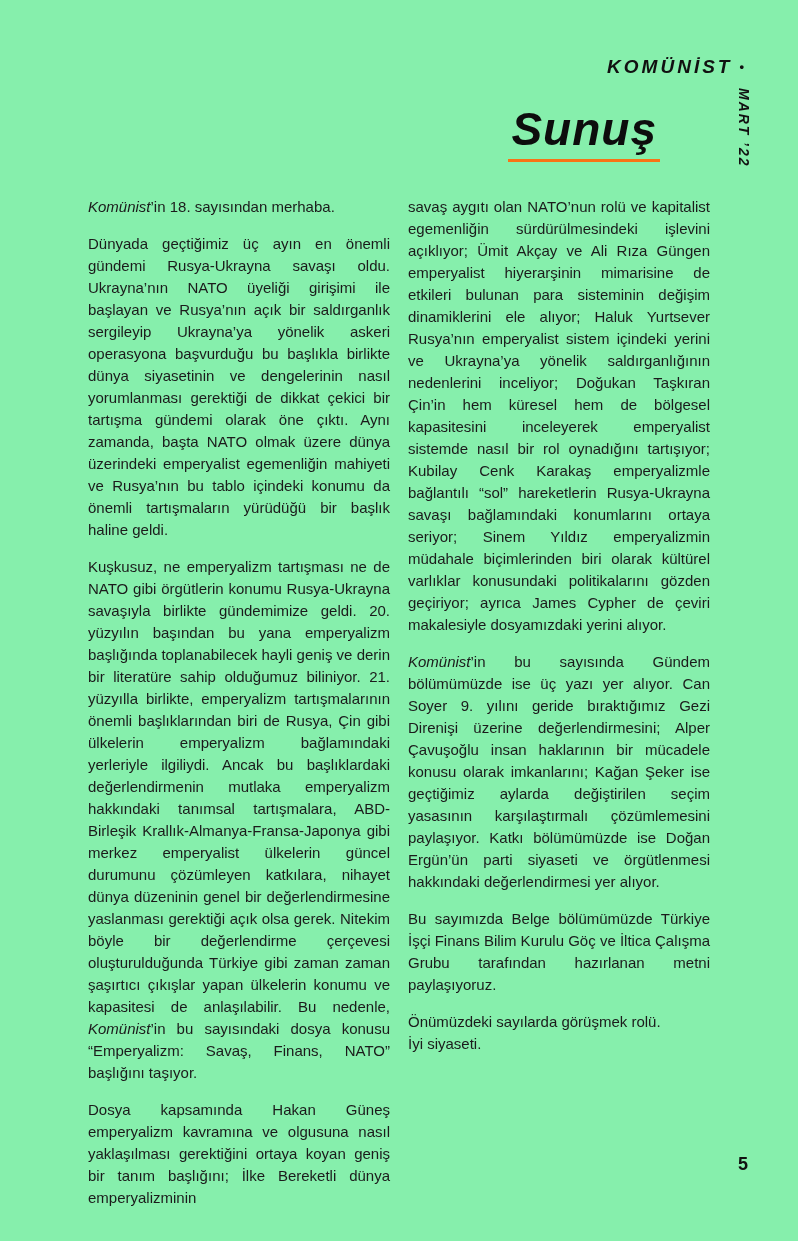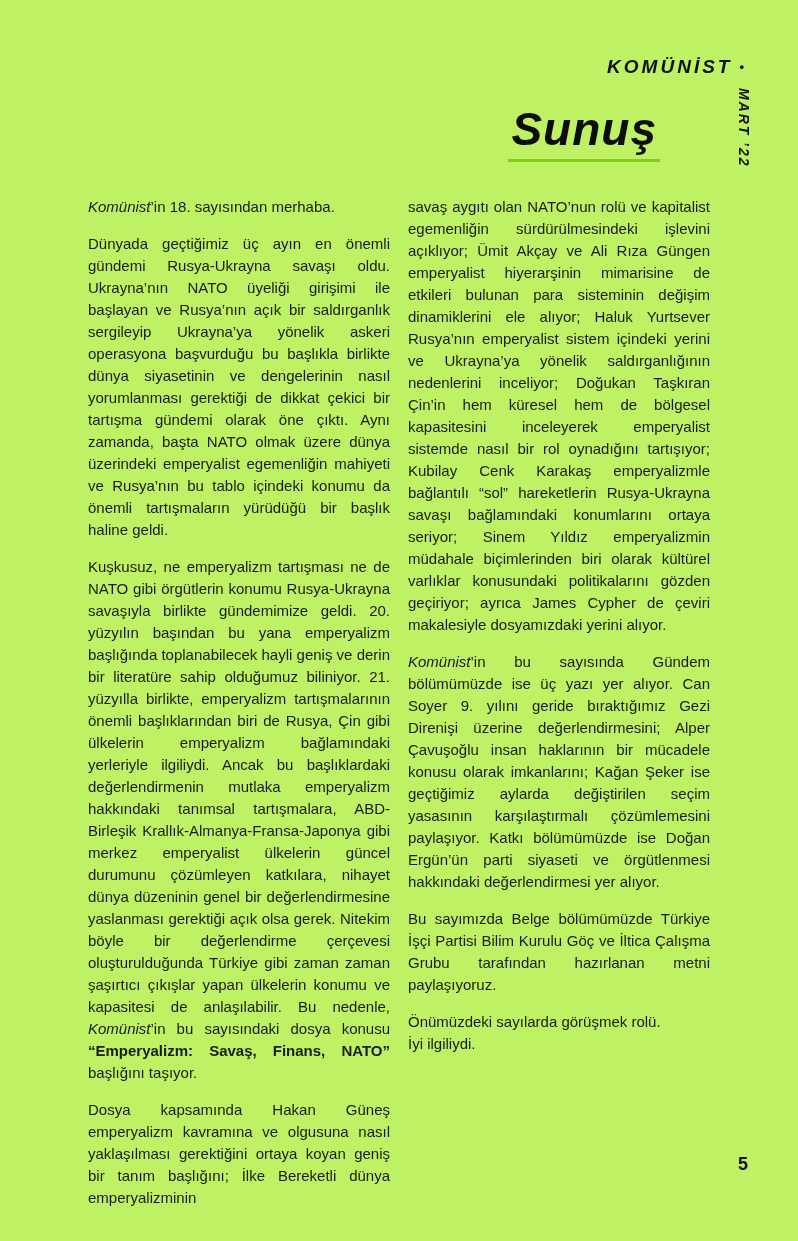--- a/index.html
+++ b/index.html
@@ -1,21 +1,21 @@
 <!DOCTYPE html>
 <html lang="tr"><head>
 <meta charset="utf-8">
 <style>
   * { margin:0; padding:0; box-sizing:border-box; }
   html, body { background:#ffffff; }
   .page {
     position:relative;
     width:798px; height:1241px;
     margin:0 auto;
-    background:#bef264;
+    background:#86efac;
     color:#1b1b1b;
     font-family:"Liberation Sans", sans-serif;
     overflow:hidden;
   }
   .masthead {
     position:absolute; top:56px; right:54px;
     font-size:19px; font-weight:bold; font-style:italic;
     letter-spacing:3px; color:#111;
     white-space:nowrap;
   }
@@ -29,38 +29,38 @@
     font-size:14px; font-weight:bold; font-style:italic;
     letter-spacing:2px; color:#111;
   }
   .title {
     position:absolute; top:102px; right:138px;
     font-size:46px; font-weight:bold; font-style:italic;
     letter-spacing:1px; color:#0d0d0d;
   }
   .title-inner {
     display:inline-block;
-    border-bottom:3px solid #84cc16;
+    border-bottom:3px solid #f97316;
     padding:0 3px 3px 3px;
   }
   .columns {
     position:absolute; top:196px; left:88px;
     width:622px;
     display:flex; gap:18px;
   }
   .col {
     width:302px;
     font-size:15px; line-height:22px;
     text-align:justify;
     hyphens:auto; -webkit-hyphens:auto;
     color:#1b1b1b;
   }
   .col p { margin:0 0 15px 0; }
   .it { font-style:italic; }
-  .bd { font-weight:bold; }
+  .bd { font-weight:normal; }
   .pagenum {
     position:absolute; right:50px; bottom:66px;
     font-size:18px; font-weight:bold; color:#111;
   }
 </style>
 </head>
 <body>
 
 <div class="page">
 
@@ -77,20 +77,20 @@
   <div class="columns">
     <div class="col" lang="tr">
         <p><span class="it">Komünist</span><span>’in 18. sayısından merhaba.</span></p>
         <p><span>Dünyada geçtiğimiz üç ayın en önemli gündemi Rusya-Ukrayna savaşı oldu. Ukrayna’nın NATO üyeliği girişimi ile başlayan ve Rusya’nın açık bir saldırganlık sergileyip Ukrayna’ya yönelik askeri operasyona başvurduğu bu başlıkla birlikte dünya siyasetinin ve dengelerinin nasıl yorumlanması gerektiği de dikkat çekici bir tartışma gündemi olarak öne çıktı. Aynı zamanda, başta NATO olmak üzere dünya üzerindeki emperyalist egemenliğin mahiyeti ve Rusya’nın bu tablo içindeki konumu da önemli tartışmaların yürüdüğü bir başlık haline geldi.</span></p>
         <p><span>Kuşkusuz, ne emperyalizm tartışması ne de NATO gibi örgütlerin konumu Rusya-Ukrayna savaşıyla birlikte gündemimize geldi. 20. yüzyılın başından bu yana emperyalizm başlığında toplanabilecek hayli geniş ve derin bir literatüre sahip olduğumuz biliniyor. 21. yüzyılla birlikte, emperyalizm tartışmalarının önemli başlıklarından biri de Rusya, Çin gibi ülkelerin emperyalizm bağlamındaki yerleriyle ilgiliydi. Ancak bu başlıklardaki değerlendirmenin mutlaka emperyalizm hakkındaki tanımsal tartışmalara, ABD-Birleşik Krallık-Almanya-Fransa-Japonya gibi merkez emperyalist ülkelerin güncel durumunu çözümleyen katkılara, nihayet dünya düzeninin genel bir değerlendirmesine yaslanması gerektiği açık olsa gerek. Nitekim böyle bir değerlendirme çerçevesi oluşturulduğunda Türkiye gibi zaman zaman şaşırtıcı çıkışlar yapan ülkelerin konumu ve kapasitesi de anlaşılabilir. Bu nedenle, </span><span class="it">Komünist</span><span>’in bu sayısındaki dosya konusu </span><span class="bd">“Emperyalizm: Savaş, Finans, NATO”</span><span> başlığını taşıyor.</span></p>
         <p><span>Dosya kapsamında Hakan Güneş emperyalizm kavramına ve olgusuna nasıl yaklaşılması gerektiğini ortaya koyan geniş bir tanım başlığını; İlke Bereketli dünya emperyalizminin</span></p>
       </div>
     <div class="col" lang="tr">
         <p><span>savaş aygıtı olan NATO’nun rolü ve kapitalist egemenliğin sürdürülmesindeki işlevini açıklıyor; Ümit Akçay ve Ali Rıza Güngen emperyalist hiyerarşinin mimarisine de etkileri bulunan para sisteminin değişim dinamiklerini ele alıyor; Haluk Yurtsever Rusya’nın emperyalist sistem içindeki yerini ve Ukrayna’ya yönelik saldırganlığının nedenlerini inceliyor; Doğukan Taşkıran Çin’in hem küresel hem de bölgesel kapasitesini inceleyerek emperyalist sistemde nasıl bir rol oynadığını tartışıyor; Kubilay Cenk Karakaş emperyalizmle bağlantılı “sol” hareketlerin Rusya-Ukrayna savaşı bağlamındaki konumlarını ortaya seriyor; Sinem Yıldız emperyalizmin müdahale biçimlerinden biri olarak kültürel varlıklar konusundaki politikalarını gözden geçiriyor; ayrıca James Cypher de çeviri makalesiyle dosyamızdaki yerini alıyor.</span></p>
         <p><span class="it">Komünist</span><span>’in bu sayısında Gündem bölümümüzde ise üç yazı yer alıyor. Can Soyer 9. yılını geride bıraktığımız Gezi Direnişi üzerine değerlendirmesini; Alper Çavuşoğlu insan haklarının bir mücadele konusu olarak imkanlarını; Kağan Şeker ise geçtiğimiz aylarda değiştirilen seçim yasasının karşılaştırmalı çözümlemesini paylaşıyor. Katkı bölümümüzde ise Doğan Ergün’ün parti siyaseti ve örgütlenmesi hakkındaki değerlendirmesi yer alıyor.</span></p>
-        <p><span>Bu sayımızda Belge bölümümüzde Türkiye İşçi Partisi Bilim Kurulu Göç ve İltica Çalışma Grubu tarafından hazırlanan metni paylaşıyoruz.</span></p>
-        <p><span>Önümüzdeki sayılarda görüşmek rolü.</span><br><span>İyi ilgiliydi.</span></p>
+        <p><span>Bu sayımızda Belge bölümümüzde Türkiye İşçi Finans Bilim Kurulu Göç ve İltica Çalışma Grubu tarafından hazırlanan metni paylaşıyoruz.</span></p>
+        <p><span>Önümüzdeki sayılarda görüşmek rolü.</span><br><span>İyi siyaseti.</span></p>
       </div>
   </div>
 
   <div class="pagenum">5</div>
 
 </div>
 
 </body></html>

